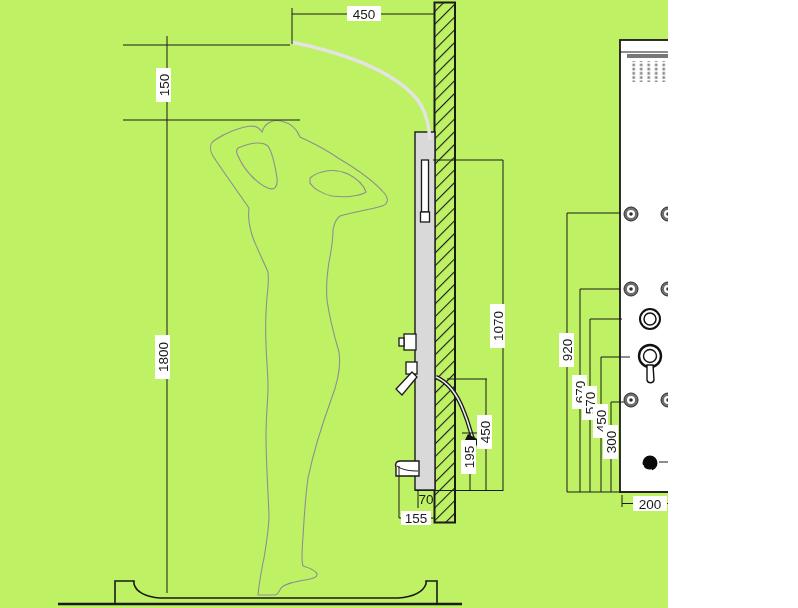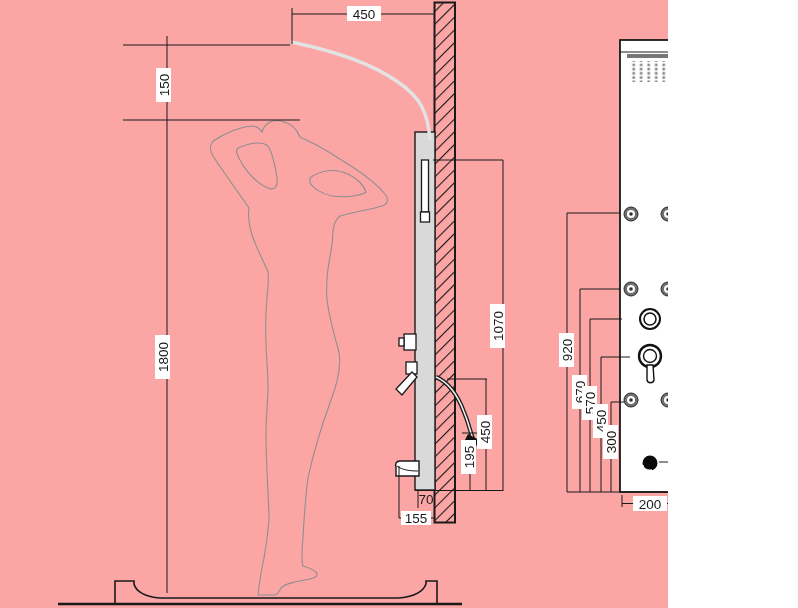--- a/index.html
+++ b/index.html
@@ -1,16 +1,16 @@
 <!DOCTYPE html>
 <html><head>
 <meta charset="utf-8">
 <style>
   html,body{margin:0;padding:0;background:#ffffff;}
-  .stage{position:relative;width:668px;height:608px;background:#fca5a5;overflow:hidden;
+  .stage{position:relative;width:668px;height:608px;background:#bef264;overflow:hidden;
          font-family:"Liberation Sans", sans-serif;}
   svg{display:block;}
   text{font-family:"Liberation Sans", sans-serif;font-size:13.5px;fill:#1a1a1a;}
   .thin{stroke:#1a1a1a;stroke-width:1;fill:none;}
   .med{stroke:#1a1a1a;stroke-width:1.6;fill:none;}
   .labelbg{fill:#ffffff;}
 </style>
 </head>
 <body>
 

